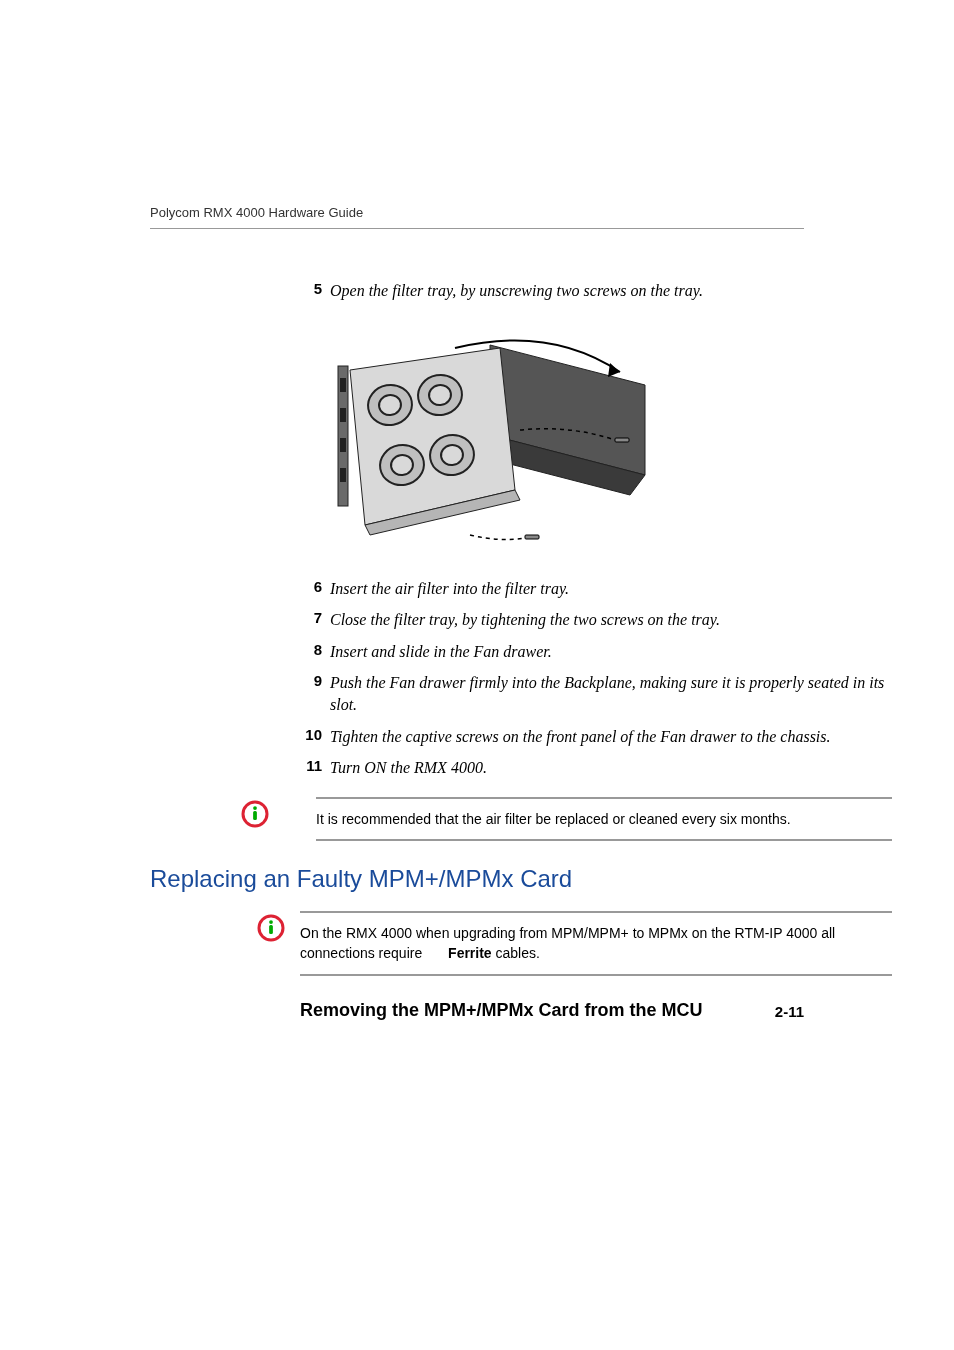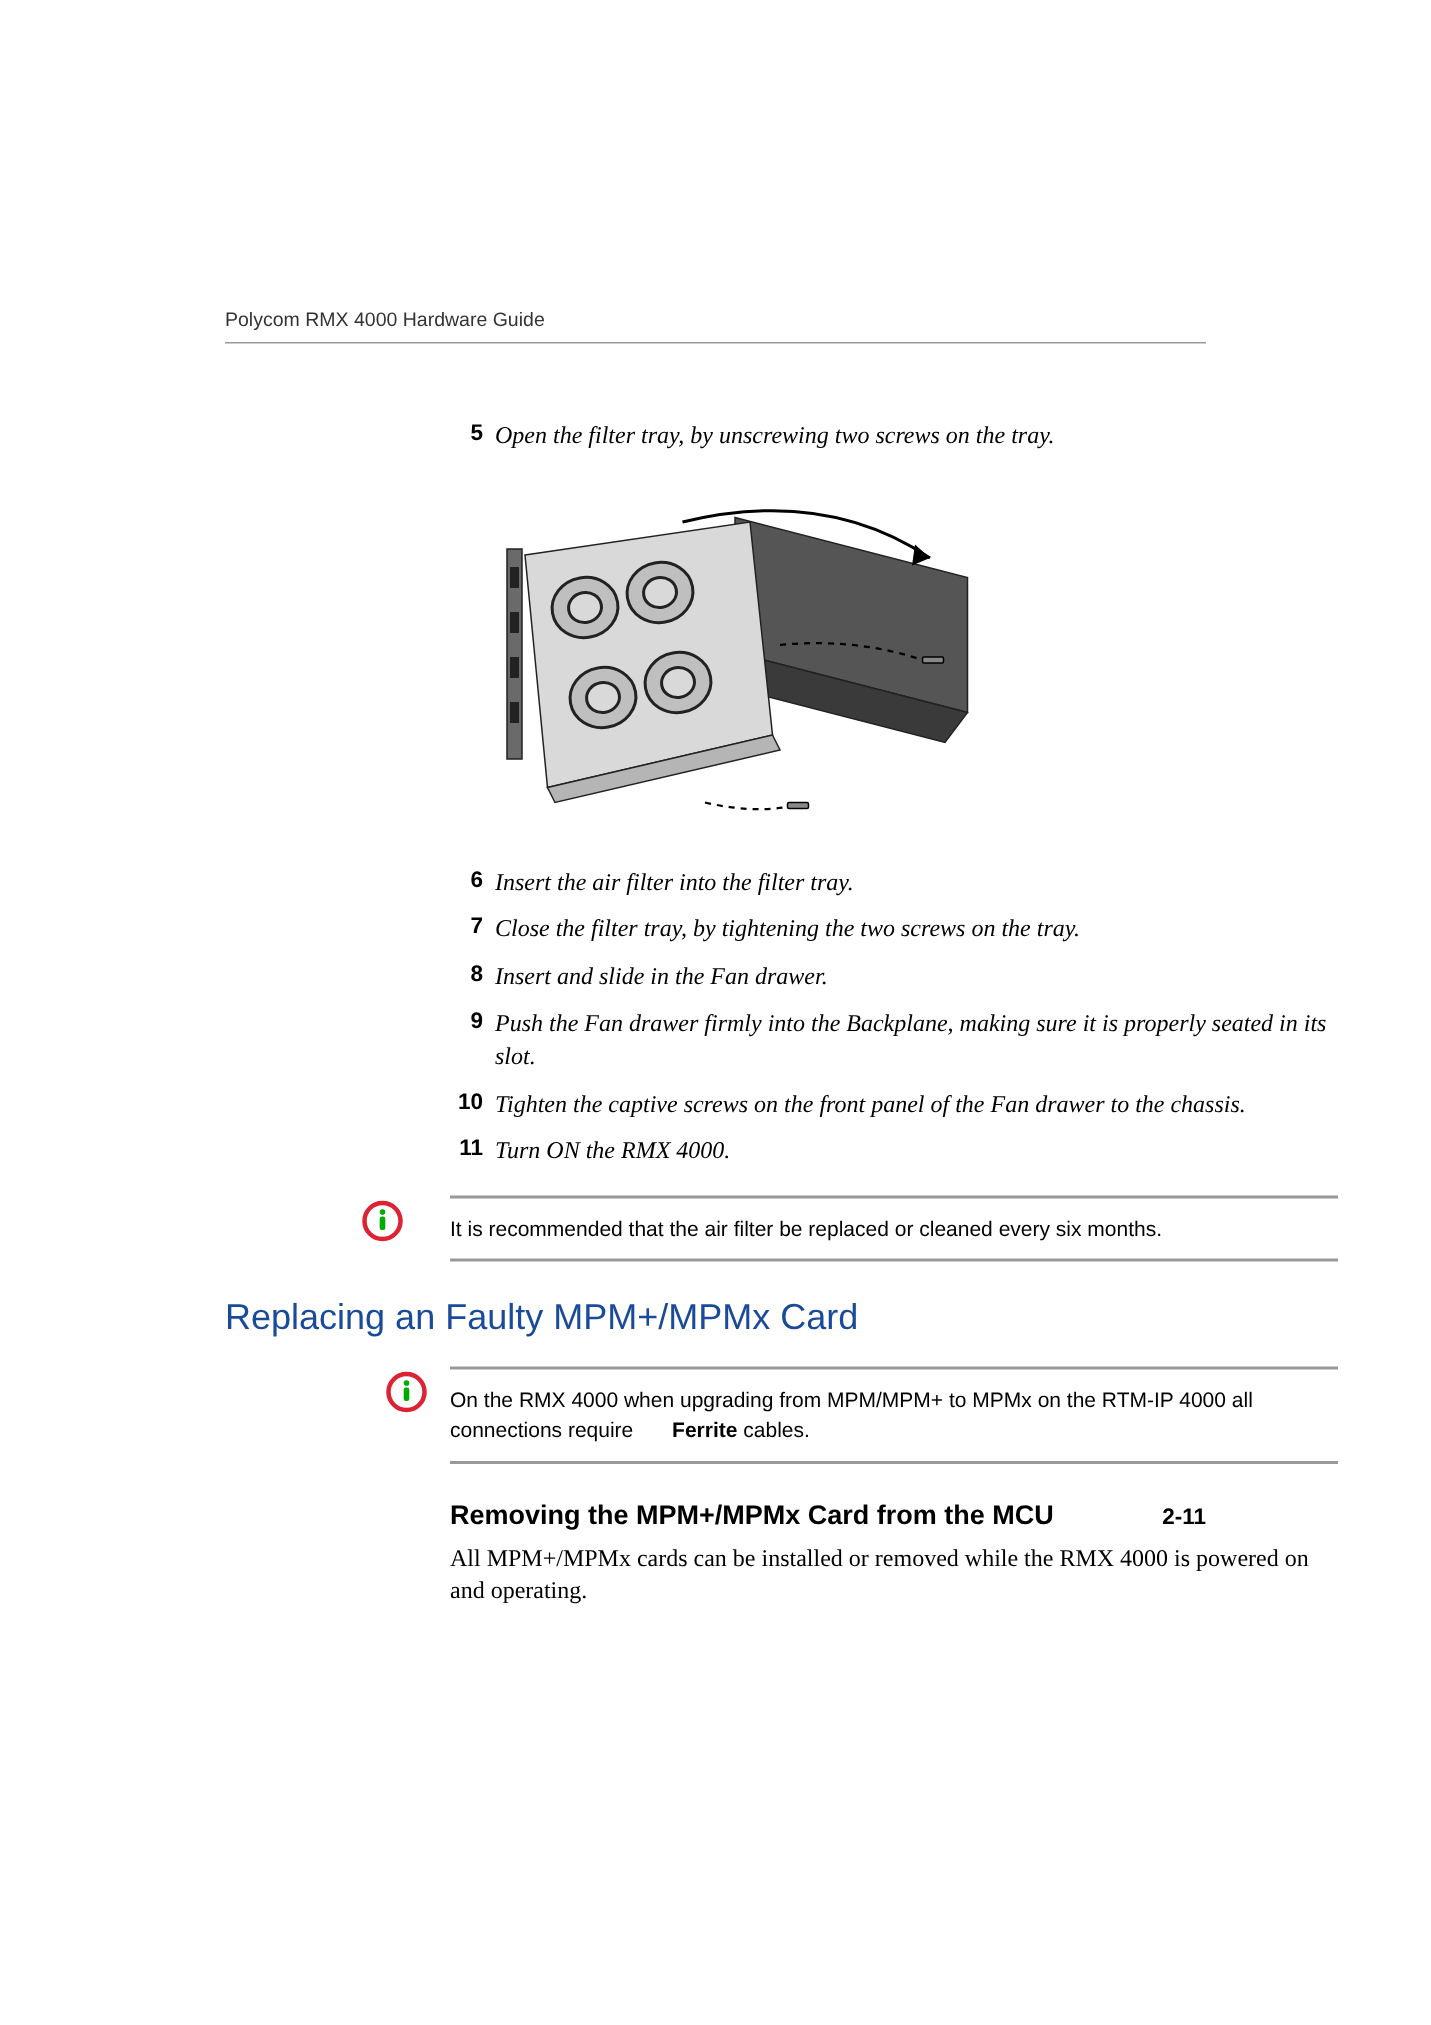--- a/index.html
+++ b/index.html
@@ -103,21 +103,21 @@
       <div class="ol-item">
         <div class="ol-num">10</div>
         <div class="ol-body">Tighten the captive screws on the front panel of the Fan drawer to the chassis.</div>
       </div>
       <div class="ol-item">
         <div class="ol-num">11</div>
         <div class="ol-body">Turn ON the RMX 4000.</div>
       </div>
     </div>
 
-    <div class="note-row" style="margin-left:60px;">
+    <div class="note-row" style="margin-left:60px;gap:16px;">
       <div class="note-icon">
         <svg viewBox="0 0 40 40">
           <circle cx="20" cy="20" r="16" fill="none" stroke="#d23" stroke-width="4"></circle>
           <circle cx="20" cy="12" r="2.5" fill="#0a0"></circle>
           <rect x="17.5" y="16" width="5" height="12" rx="2" fill="#0a0"></rect>
         </svg>
       </div>
       <div class="note-lines">It is recommended that the air filter be replaced or cleaned every six months.</div>
     </div>
 
@@ -131,19 +131,18 @@
           <rect x="17.5" y="16" width="5" height="12" rx="2" fill="#0a0"></rect>
         </svg>
       </div>
       <div class="note-lines">
         <span>On the RMX 4000 when upgrading from MPM/MPM+ to MPMx on the RTM-IP 4000 all connections require </span><b>Ferrite</b><span> cables.</span>
       </div>
     </div>
 
     <div class="sub-indent">
       <h3 class="subsection">Removing the MPM+/MPMx Card from the MCU</h3>
-      <p class="body-para">All MPM+/MPMx cards can be installed or removed while the RMX 4000 is powered on and operating.</p>
     </div>
 
   </div>
 
   <div class="page-number">2-11</div>
 </div>
 
 </body></html>

